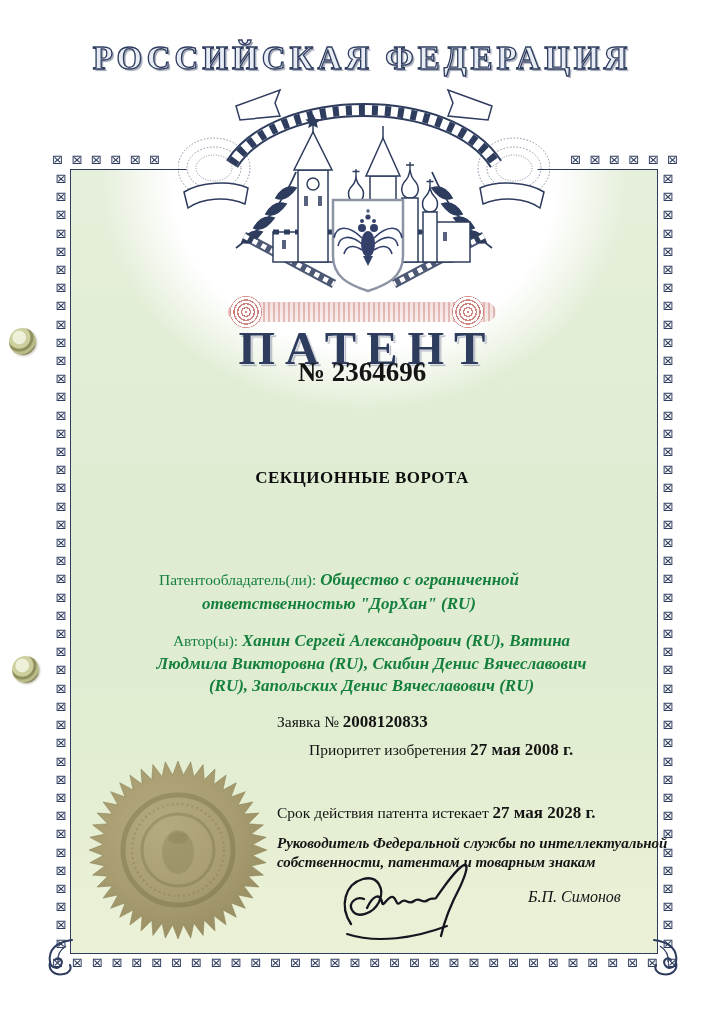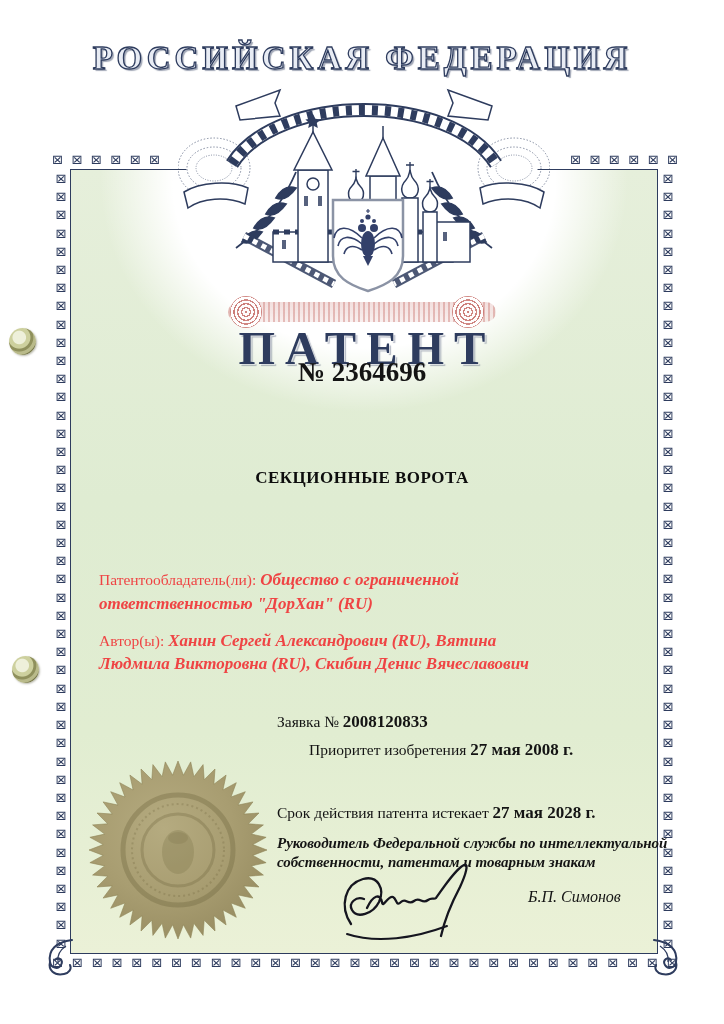--- a/index.html
+++ b/index.html
@@ -32,21 +32,21 @@
   .patent-word{left:0;right:0;top:285px;text-align:center;font-weight:bold;font-size:47px;
       letter-spacing:10px;padding-left:10px;color:#2e3c5e;
       text-shadow:1px 1px 0 rgba(255,255,255,.55),2px 2px 1px rgba(46,60,94,.35);white-space:nowrap;margin-top:36px;}
   .patent-sub{left:0;right:0;top:339px;text-align:center;font-weight:bold;font-size:15px;
       letter-spacing:3px;color:#2e3c5e;white-space:nowrap;}
   .patent-num{left:0;right:0;top:357px;text-align:center;font-weight:bold;font-size:27px;color:#141414;}
 
   
   .inv-title{left:0;right:0;top:468px;text-align:center;font-weight:bold;font-size:17px;
       letter-spacing:.5px;color:#0d0d0d;}
-  .para{font-size:15.5px;color:#ef4444;}
+  .para{font-size:15.5px;color:#15803d;text-align:center;}
   .bi{font-weight:bold;font-style:italic;font-size:17px;}
   .holder{left:99px;top:568px;width:480px;line-height:23.5px;}
   .authors{left:99px;top:630px;width:545px;line-height:22.5px;}
   .details-row{left:277px;width:400px;font-size:15.5px;color:#141414;}
   .b{font-weight:bold;font-size:17px;}
   .bi2{font-weight:bold;font-style:italic;font-size:17.5px;}
   .official{left:277px;top:834px;width:400px;font-style:italic;font-weight:bold;
       font-size:15px;line-height:18.5px;color:#141414;}
   .signer{left:528px;top:888px;font-style:italic;font-size:16px;color:#141414;}
 
@@ -325,20 +325,21 @@
   <div class="abs para holder">
     <div><span>Патентообладатель(ли):</span>
       <span class="bi">Общество с ограниченной</span></div>
     <div><span class="bi">ответственностью "ДорХан" (RU)</span></div>
   </div>
 
   <div class="abs para authors">
     <div><span>Автор(ы):</span>
       <span class="bi">Ханин Сергей Александрович (RU), Вятина</span></div>
     <div><span class="bi">Людмила Викторовна (RU), Скибин Денис Вячеславович</span></div>
+    <div><span class="bi">(RU), Запольских Денис Вячеславович (RU)</span></div>
   </div>
 
   <div class="abs details-row" style="top:712px;">
     <span>Заявка №</span>
     <span class="b">2008120833</span>
   </div>
   <div class="abs details-row" style="top:740px;margin-left:32px;">
     <span>Приоритет изобретения</span>
     <span class="b">27 мая 2008 г.</span>
   </div>

